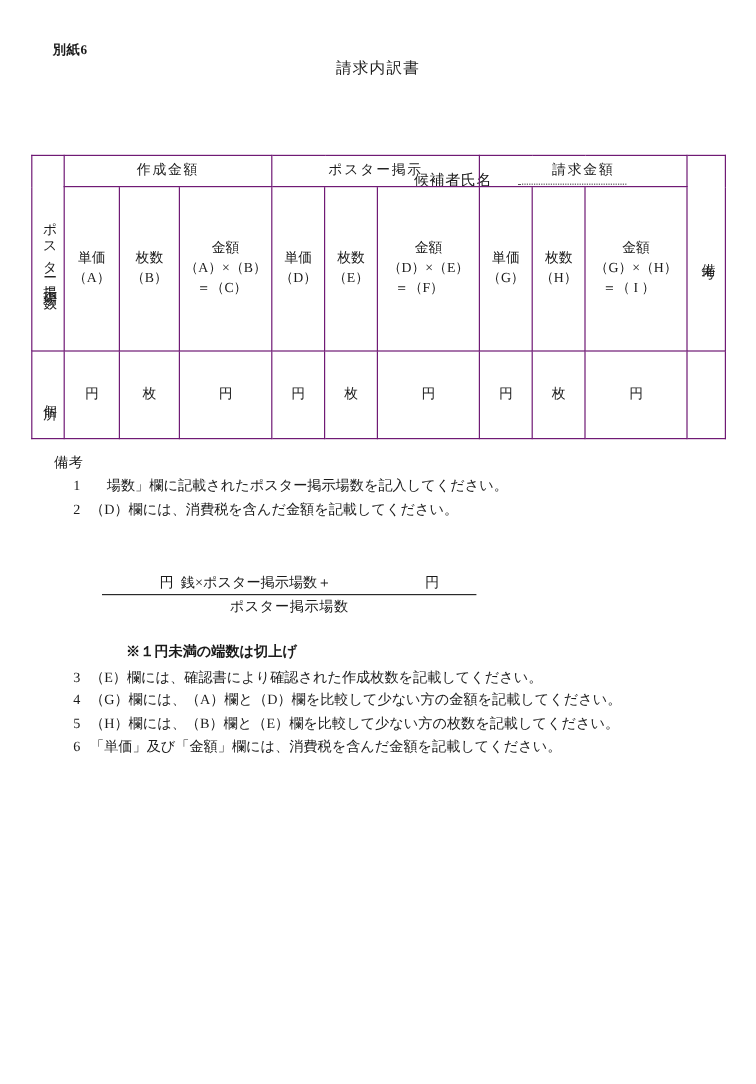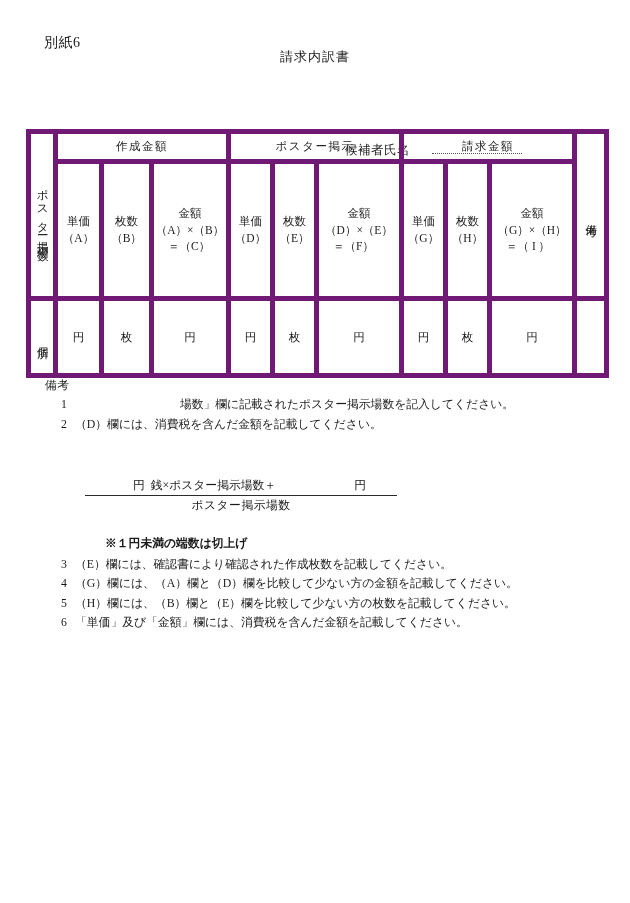--- a/index.html
+++ b/index.html
@@ -14,22 +14,23 @@
     font-family: "Liberation Serif", "DejaVu Serif", serif;
     color: #1a1a1a;
     overflow: hidden;
   }
 
   
   .doc-label {
     position: absolute;
     left: 44px;
     top: 34px;
-    font-size: 14px;
+    font-size: 11px;
     letter-spacing: 0.5px;
+    font-weight: bold;
   }
   .doc-title {
     position: absolute;
     left: 0;
     top: 48px;
     width: 630px;
     text-align: center;
     font-size: 13px;
     letter-spacing: 1px;
   }
@@ -54,21 +55,21 @@
   
   .form-table {
     position: absolute;
     left: 26px;
     top: 129px;
     width: 578px;
     border-collapse: collapse;
     table-layout: fixed;
   }
   .form-table td {
-    border: 5px solid #701a75;
+    border: 1px solid #701a75;
     font-size: 11.5px;
     text-align: center;
     vertical-align: middle;
     padding: 0;
     line-height: 1.45;
   }
 
   
   .vtext {
     writing-mode: vertical-rl;
@@ -114,21 +115,21 @@
     margin-top: 1px;
   }
   .note-num {
     width: 30px;
     flex: 0 0 30px;
     text-align: left;
     padding-left: 16px;
     box-sizing: border-box;
   }
   .note-body { flex: 1; }
-  .note-body .cont { display: block; padding-left: 14px; text-align: center; }
+  .note-body .cont { display: block; padding-left: 14px; }
 
   
   .formula {
     position: absolute;
     left: 85px;
     top: 478px;
     width: 312px;
     font-size: 11.8px;
     text-align: center;
   }

